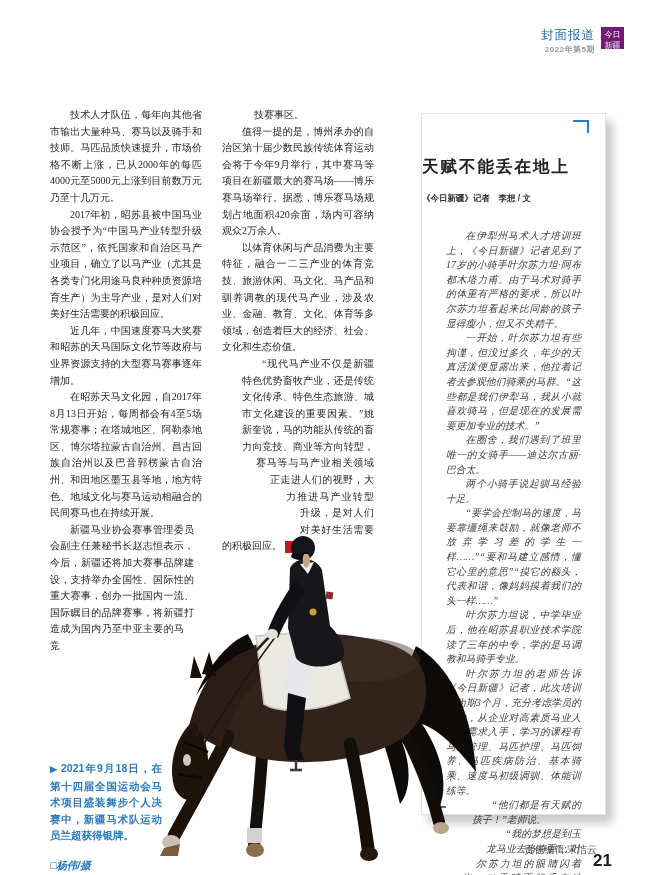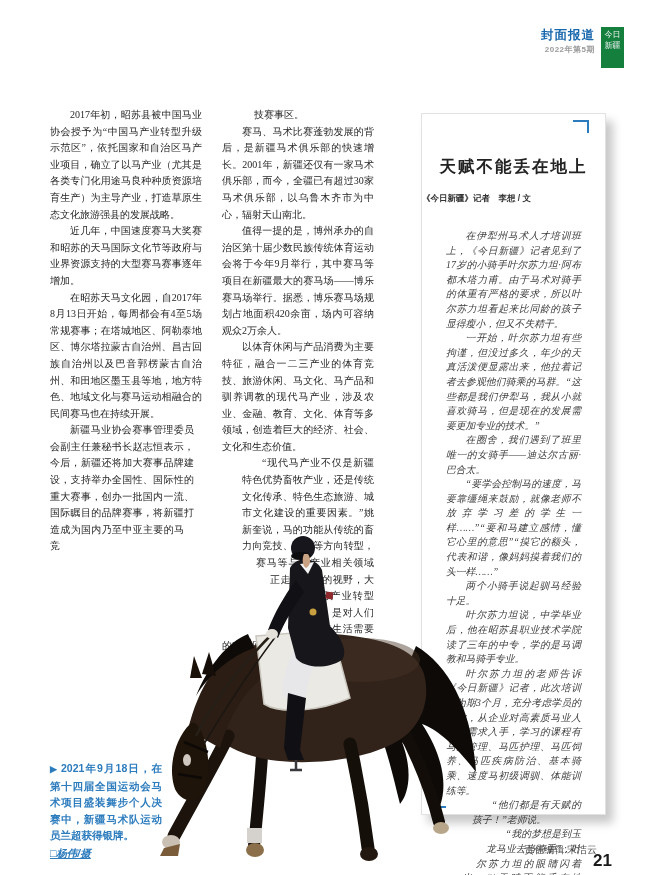--- a/index.html
+++ b/index.html
@@ -4,51 +4,51 @@
 <style>
   * { margin:0; padding:0; box-sizing:border-box; }
   html,body { background:#e9e9e9; }
   .page {
     position:relative; width:649px; height:875px; margin:0 auto;
     background:#ffffff; overflow:hidden;
     font-family:"Liberation Serif","DejaVu Serif",serif;
   }
   
   .hdr-label{ position:absolute; top:27px; right:54px; font-family:"Liberation Sans",sans-serif;
-    font-size:12.5px; font-weight:bold; color:#1767ad; letter-spacing:1px; }
+    font-size:12.5px; font-weight:normal; color:#1767ad; letter-spacing:1px; }
   .hdr-issue{ position:absolute; top:44px; right:54px; font-family:"Liberation Sans",sans-serif;
     font-size:8px; color:#9a9a9a; letter-spacing:.5px;font-weight:bold; }
-  .hdr-badge{ position:absolute; top:27px; right:25px; width:23px; height:41px;
-    background:#15803d; color:#f2f5f9; font-family:"Liberation Sans",sans-serif;
+  .hdr-badge{ position:absolute; top:27px; right:25px; width:23px; height:22px;
+    background:#701a75; color:#f2f5f9; font-family:"Liberation Sans",sans-serif;
     font-size:8px; line-height:11px; text-align:center; padding-top:2px; }
   .hdr-badge span{ display:block; }
   
   .col{ position:absolute; top:107px; width:152px; font-size:10px; line-height:16.6px;
     color:#262626; text-align:justify; }
   .col p{ text-indent:2em; }
   .col p.cont{ text-indent:0;margin-left:32px; }
   .fl{ float:left; clear:left; }
   .fr{ float:right; clear:right; }
   .endmark{ display:inline-block; width:10px; height:12px; background:#c7161e; color:#fff;
     font:italic bold 9px/12px "Liberation Serif",serif; text-align:center; margin-left:3px;
     vertical-align:-1px; }
   
   .caption{ position:absolute; left:50px; top:760px; width:112px;
     font-family:"Liberation Sans",sans-serif; font-size:10.5px; font-weight:bold;
     line-height:16.5px; color:#2b7bbd; text-align:justify; }
   .cap-marker{ font-size:9px; margin-right:3px; }
-  .caption .credit{ display:block; font-style:italic; margin-top:1px;text-decoration:underline; }
+  .caption .credit{ display:block; font-style:italic; margin-top:13px; }
   
   .feature-box{ position:absolute; left:421px; top:113px; width:185px; height:702px;
     background:#fff; border:1px solid #e2e2e2; box-shadow:7px 8px 9px rgba(0,0,0,.22); z-index:2; }
   .c-tr{ position:absolute; top:6px; right:16px; width:16px; height:13px;
     border-top:2px solid #2b7bbd; border-right:2px solid #2b7bbd; }
   .c-bl{ position:absolute; bottom:6px; left:9px; width:15px; height:13px;
     border-left:2px solid #2b7bbd; border-bottom:2px solid #2b7bbd; }
-  .feature-box h2{ margin-top:42px; text-align:center; font-family:"Liberation Sans",sans-serif;
+  .feature-box h2{ margin-top:42px; text-align:left; font-family:"Liberation Sans",sans-serif;
     font-size:16.5px; font-weight:bold; color:#222; letter-spacing:2px; }
   .byline{ margin-top:15px; text-align:left; font-family:"Liberation Sans",sans-serif;
     font-size:8.5px; font-weight:bold; color:#333; }
   .sb-body{ margin:24px 24px 0; font-size:9.8px; line-height:14.6px; color:#3c3c3c;
     text-align:justify; font-style:italic; }
   .sb-body p{ text-indent:2em;font-style:italic; }
   
   .photo{ position:absolute; left:150px; top:528px; width:334px; height:347px; z-index:3; }
   
   .editor{ position:absolute; top:843px; right:52px; font-family:"Liberation Sans",sans-serif;
@@ -62,34 +62,34 @@
 <div class="page">
 
   <div class="hdr-label">封面报道</div>
   <div class="hdr-issue">2022年第5期</div>
   <div class="hdr-badge">
     <span>今日</span>
     <span>新疆</span>
   </div>
 
   <div class="col" style="left:50px;">
-    <p><span>2017年初，昭苏县被中国马业协会授予为“中国马产业转型升级示范区”，依托国家和自治区马产业项目，确立了以马产业（尤其是各类专门化用途马良种种质资源培育生产）为主导产业，打造草原生态文化旅游强县的发展战略。</span></p>
+    <p><span>技术人才队伍，每年向其他省市输出大量种马、赛马以及骑手和技师。马匹品质快速提升，市场价格不断上涨，已从2000年的每匹4000元至5000元上涨到目前数万元乃至十几万元。</span></p>
+    <p><span>2017年初，昭苏县被中国马业协会授予为“中国马产业转型升级示范区”，依托国家和自治区马产业项目，确立了以马产业（尤其是各类专门化用途马良种种质资源培育生产）为主导产业，是对人们对美好生活需要的积极回应。</span></p>
     <p><span>近几年，中国速度赛马大奖赛和昭苏的天马国际文化节等政府与业界资源支持的大型赛马赛事逐年增加。</span></p>
     <p><span>在昭苏天马文化园，自2017年8月13日开始，每周都会有4至5场常规赛事；在塔城地区、阿勒泰地区、博尔塔拉蒙古自治州、昌吉回族自治州以及巴音郭楞蒙古自治州、和田地区墨玉县等地，地方特色、地域文化与赛马运动相融合的民间赛马也在持续开展。</span></p>
     <p>
       <span class="fr" style="margin-top:84px;width:8px;height:17px"></span>
       <span class="fr" style="width:18px;height:17px"></span>
       <span class="fr" style="width:28px;height:17px"></span>
       <span>新疆马业协会赛事管理委员会副主任兼秘书长赵志恒表示，今后，新疆还将加大赛事品牌建设，支持举办全国性、国际性的重大赛事，创办一批国内一流、国际瞩目的品牌赛事，将新疆打造成为国内乃至中亚主要的马竞</span>
     </p>
   </div>
 
   <div class="col" style="left:222px;">
     <p class="cont"><span>技赛事区。</span></p>
-    <p><span>赛马、马术比赛蓬勃发展的背后，是新疆马术俱乐部的快速增长。2001年，新疆还仅有一家马术俱乐部，而今，全疆已有超过30家马术俱乐部，以乌鲁木齐市为中心，辐射天山南北。</span></p>
     <p><span>值得一提的是，博州承办的自治区第十届少数民族传统体育运动会将于今年9月举行，其中赛马等项目在新疆最大的赛马场——博乐赛马场举行。据悉，博乐赛马场规划占地面积420余亩，场内可容纳观众2万余人。</span></p>
     <p><span>以体育休闲与产品消费为主要特征，融合一二三产业的体育竞技、旅游休闲、马文化、马产品和驯养调教的现代马产业，涉及农业、金融、教育、文化、体育等多领域，创造着巨大的经济、社会、文化和生态价值。</span></p>
     <p>
       <span class="fl" style="margin-top:83px;width:20px;height:17px"></span>
       <span class="fl" style="width:34px;height:17px"></span>
       <span class="fl" style="width:48px;height:17px"></span>
       <span class="fl" style="width:64px;height:17px"></span>
       <span class="fl" style="width:78px;height:17px"></span>
       <span>“现代马产业不仅是新疆特色优势畜牧产业，还是传统文化传承、特色生态旅游、城市文化建设的重要因素。”姚新奎说，马的功能从传统的畜力向竞技、商业等方向转型，赛马等与马产业相关领域正走进人们的视野，大力推进马产业转型升级，是对人们对美好生活需要的积极回应。</span><span class="endmark">J</span>
     </p>
@@ -97,22 +97,22 @@
 
   <aside class="feature-box">
     <span class="c-tr"></span>
     <span class="c-bl"></span>
     <h2>天赋不能丢在地上</h2>
     <div class="byline">《今日新疆》记者　李想 / 文</div>
     <div class="sb-body">
       <p><span>在伊犁州马术人才培训班上，《今日新疆》记者见到了17岁的小骑手叶尔苏力坦·阿布都木塔力甫。由于马术对骑手的体重有严格的要求，所以叶尔苏力坦看起来比同龄的孩子显得瘦小，但又不失精干。</span></p>
       <p><span>一开始，叶尔苏力坦有些拘谨，但没过多久，年少的天真活泼便显露出来，他拉着记者去参观他们骑乘的马群。“这些都是我们伊犁马，我从小就喜欢骑马，但是现在的发展需要更加专业的技术。”</span></p>
       <p><span>在圈舍，我们遇到了班里唯一的女骑手——迪达尔古丽·巴合太。</span></p>
+      <p><span>两个小骑手说起驯马经验十足。</span></p>
       <p><span>“要学会控制马的速度，马要靠缰绳来鼓励，就像老师不放弃学习差的学生一样……”“要和马建立感情，懂它心里的意思”“摸它的额头，代表和谐，像妈妈摸着我们的头一样……”</span></p>
-      <p><span>两个小骑手说起驯马经验十足。</span></p>
       <p><span>叶尔苏力坦说，中学毕业后，他在昭苏县职业技术学院读了三年的中专，学的是马调教和马骑手专业。</span></p>
       <p><span>叶尔苏力坦的老师告诉《今日新疆》记者，此次培训班为期3个月，充分考虑学员的就业，从企业对高素质马业人才的需求入手，学习的课程有马房管理、马匹护理、马匹饲养、马匹疾病防治、基本骑乘、速度马初级调驯、体能训练等。</span></p>
       <p>
         <span class="fl" style="width:26px;height:15px"></span>
         <span class="fl" style="width:18px;height:15px"></span>
         <span>“他们都是有天赋的孩子！”老师说。</span>
       </p>
       <p>
         <span class="fl" style="width:40px;height:15px"></span>
         <span class="fl" style="width:30px;height:15px"></span>

